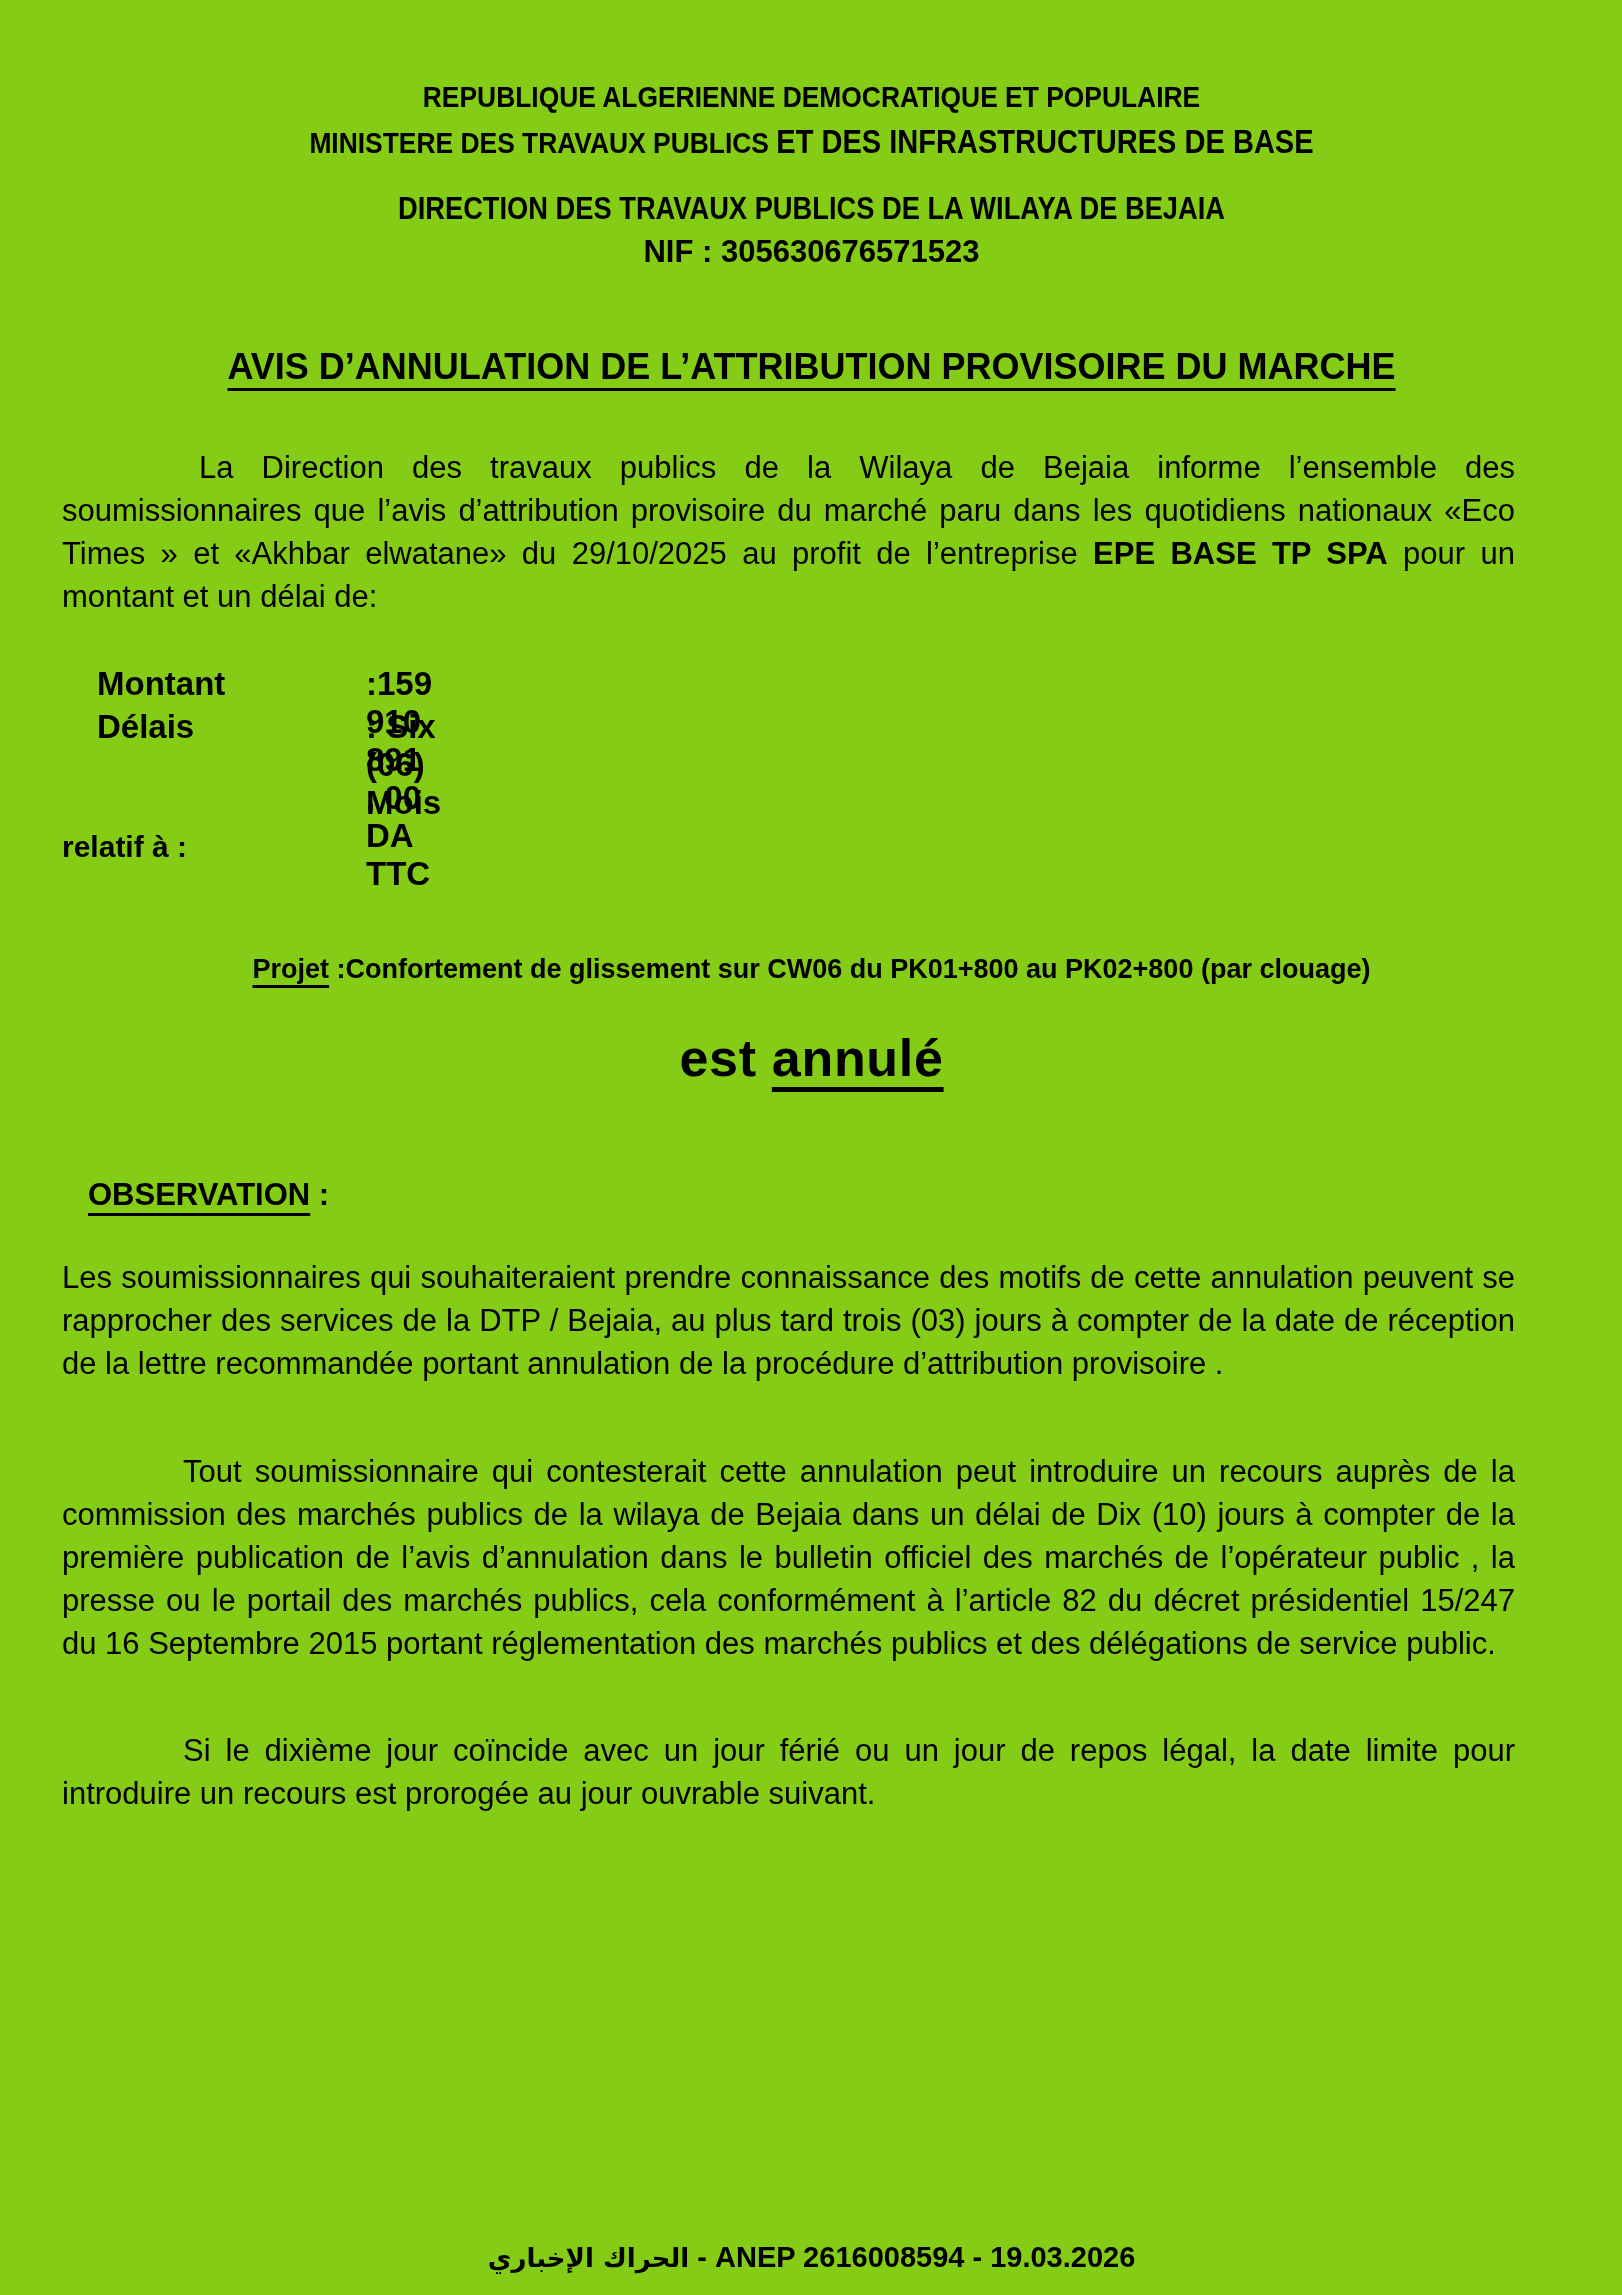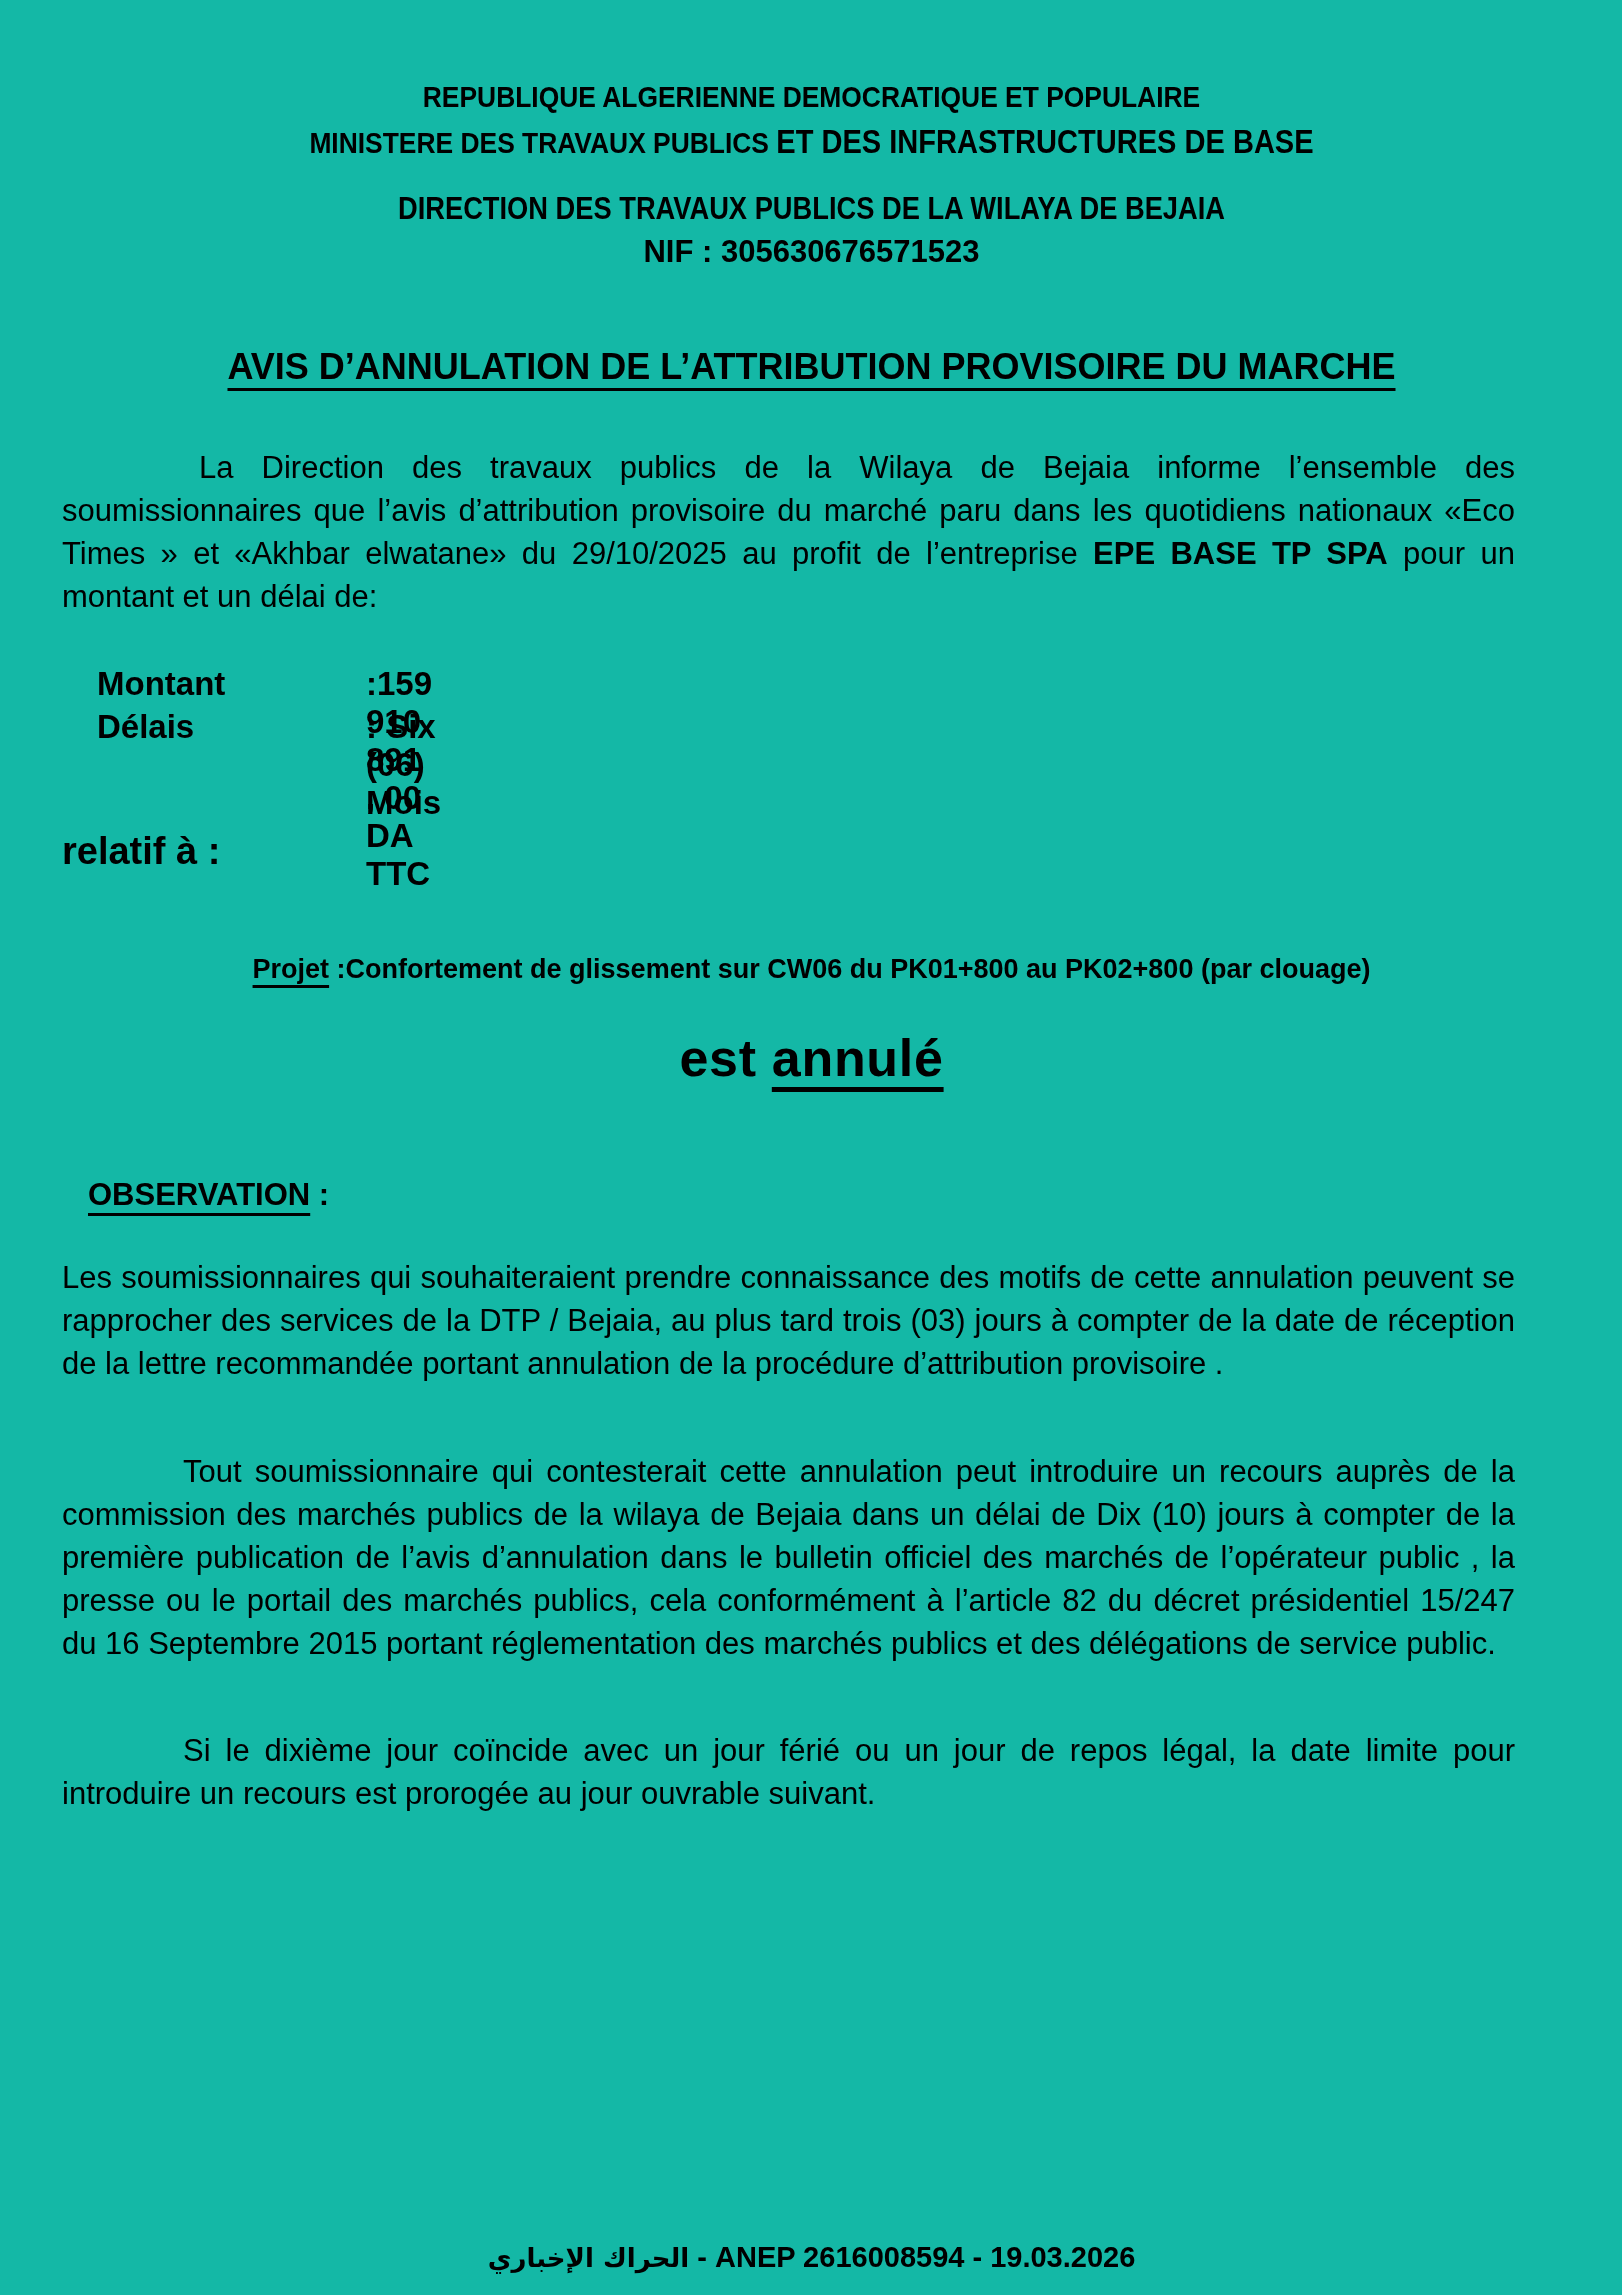--- a/index.html
+++ b/index.html
@@ -5,21 +5,21 @@
   html, body {
     margin: 0;
     padding: 0;
     background: #888;
   }
   .page {
     position: relative;
     width: 1623px;
     height: 2295px;
     margin: 0 auto;
-    background: #14b8a6;
+    background: #84cc16;
     color: #000000;
     font-family: "Liberation Sans", sans-serif;
     overflow: hidden;
   }
   .abs { position: absolute; }
   .center { left: 0; width: 100%; text-align: center; }
   .b { font-weight: bold; }
   .condensed { transform: scaleX(0.88); transform-origin: 50% 50%; }
 
   .hdr1 { top: 80px; font-size: 30px; }
@@ -46,21 +46,21 @@
     text-align: justify;
   }
   .intro { top: 446px; text-indent: 137px; }
 
   .detail-row { font-size: 33px; font-weight: bold; }
   .detail-row .dlabel { position: absolute; left: 97px; }
   .detail-row .dvalue { position: absolute; left: 366px; }
   .row-montant { top: 665px; }
   .row-delais  { top: 708px; }
 
-  .relatif { top: 830px; left: 62px; font-size: 38px; }
+  .relatif { top: 830px; left: 62px; font-size: 30px; }
 
   .projet-line { top: 954px; font-size: 27px; }
   .projet-line .plabel {
     text-decoration: underline;
     text-decoration-thickness: 2.6px;
     text-underline-offset: 6.5px;
   }
 
   .annule {
     top: 1028px;

